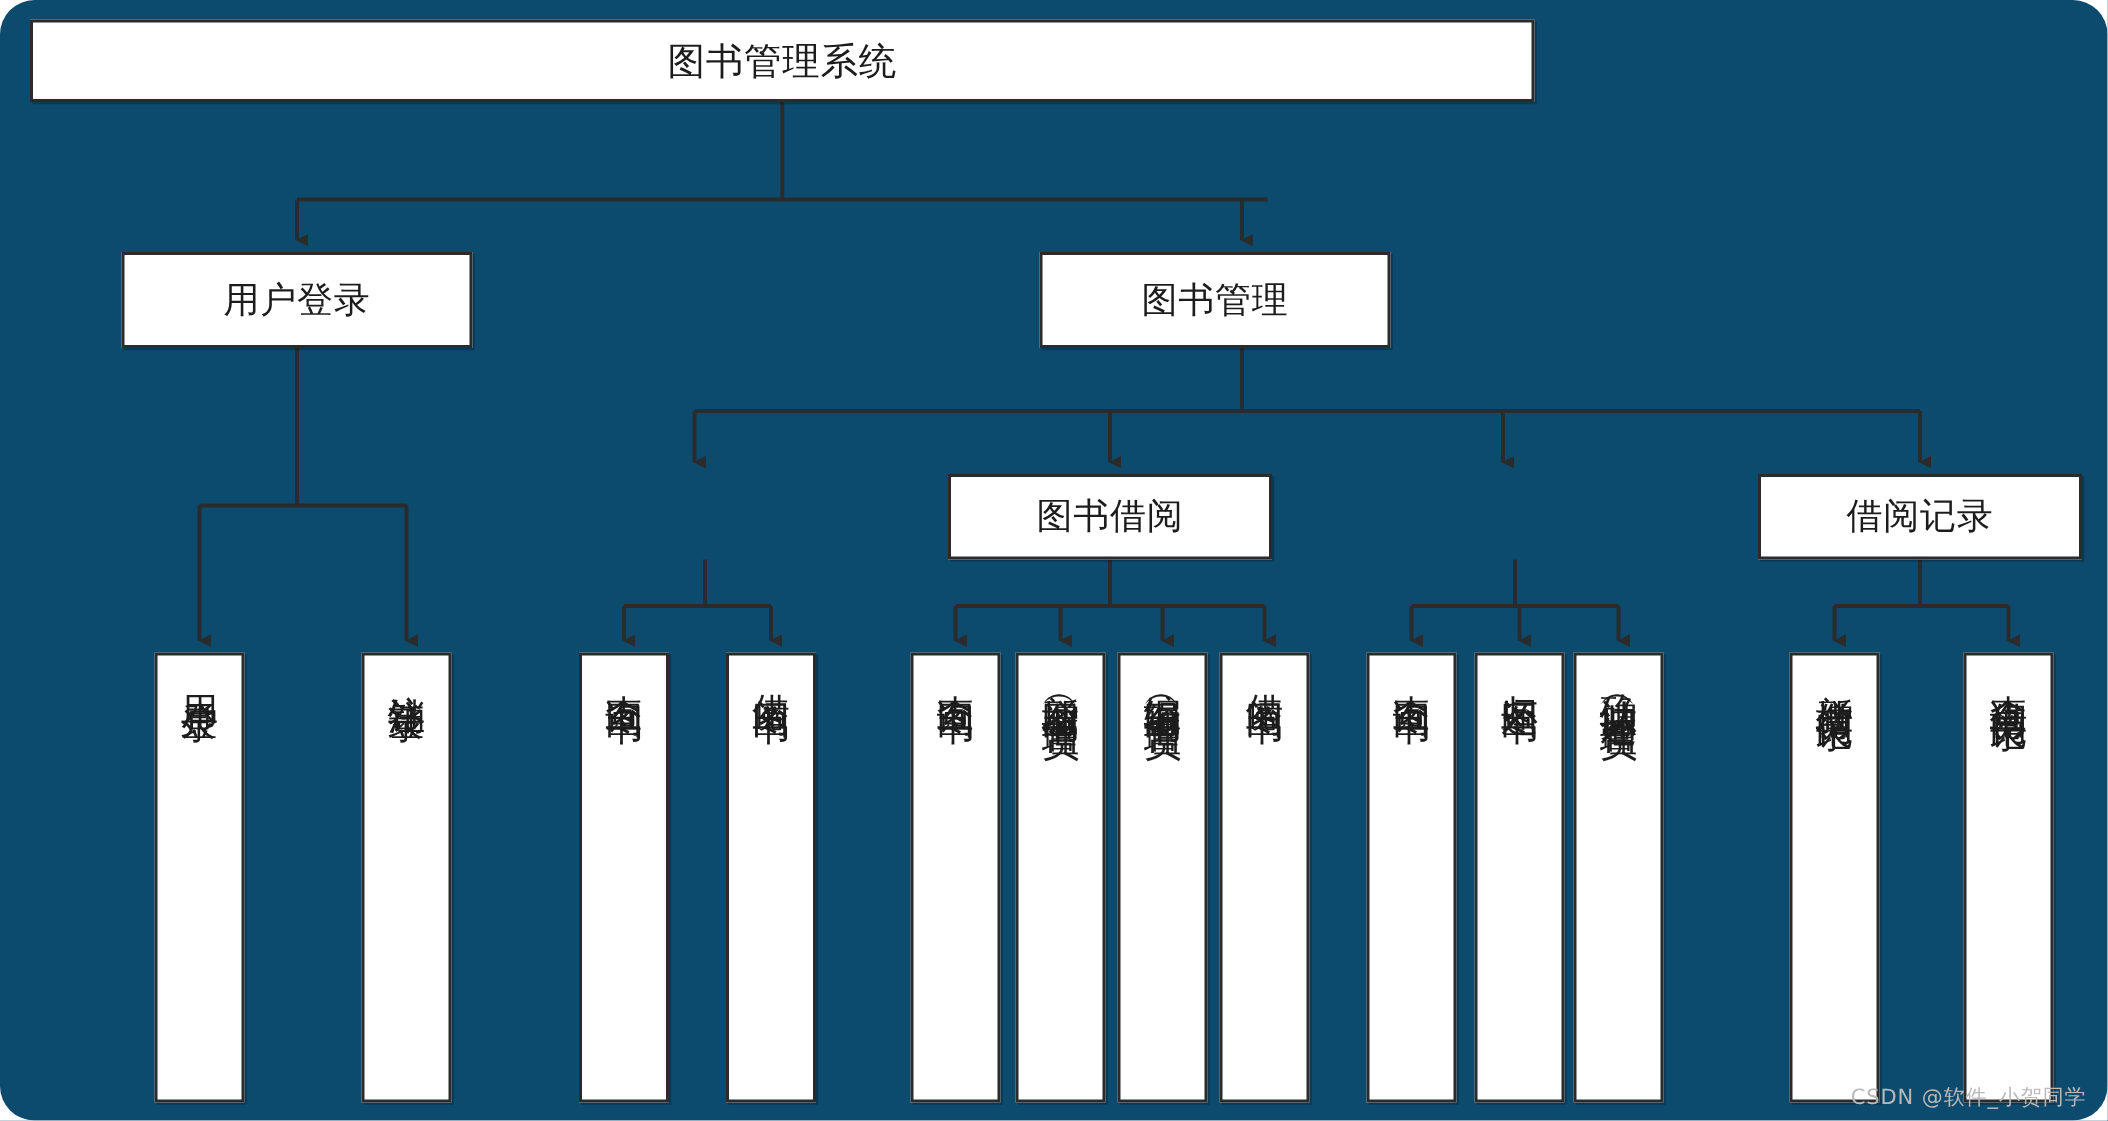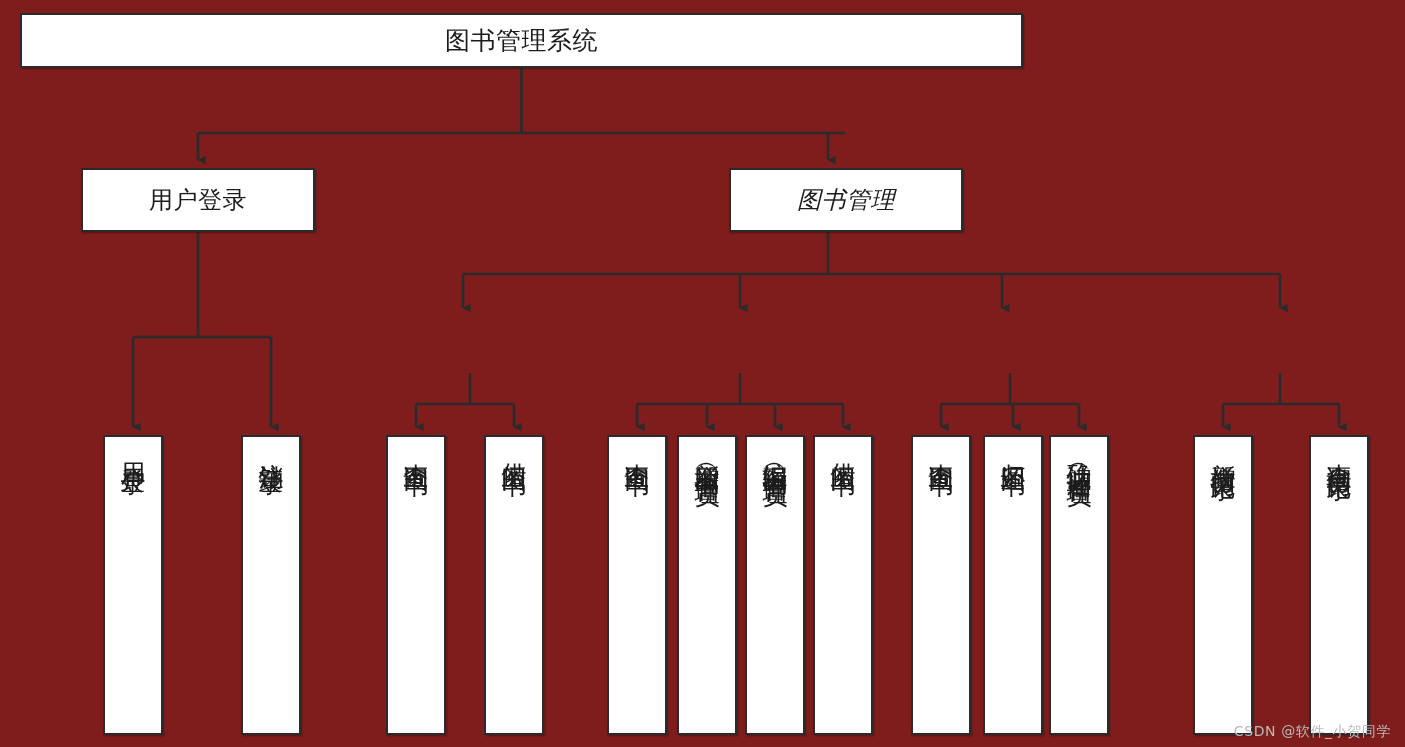--- a/index.html
+++ b/index.html
@@ -8,22 +8,23 @@
     padding: 0;
     background: #ffffff;
   }
   body {
     font-family: "DejaVu Sans", "Liberation Sans", sans-serif;
   }
   #diagram-root {
     position: relative;
     width: 1405px;
     height: 747px;
-    background: #7f1d1d;
+    background: #0c4a6e;
     overflow: hidden;
+    border-radius: 23px;
   }
   #edge-layer {
     position: absolute;
     left: 0;
     top: 0;
     width: 1405px;
     height: 747px;
     pointer-events: none;
   }
   .node {
@@ -132,24 +133,30 @@
     </g>
   </svg>
 
   <div class="node horiz root" id="node-root" style="left: 20px; top: 13px; width: 1003px; height: 55px;">
     <span class="node-label">图书管理系统</span>
   </div>
 
   <div class="node horiz" id="node-l2-0" style="left: 81px; top: 168px; width: 234px; height: 64px;">
     <span class="node-label">用户登录</span>
   </div>
-  <div class="node horiz" id="node-l2-1" style="left: 729px; top: 168px; width: 234px; height: 64px; font-style: italic;">
+  <div class="node horiz" id="node-l2-1" style="left: 693px; top: 168px; width: 234px; height: 64px;">
     <span class="node-label">图书管理</span>
   </div>
 
+  <div class="node horiz" id="node-l3-1" style="left: 632px; top: 316px; width: 216px; height: 57px;">
+    <span class="node-label">图书借阅</span>
+  </div>
+  <div class="node horiz" id="node-l3-3" style="left: 1172px; top: 316px; width: 216px; height: 57px;">
+    <span class="node-label">借阅记录</span>
+  </div>
 
   <div class="node vert" id="node-leaf-0" style="left: 103px; top: 435px; width: 60px; height: 300px;">
     <span class="node-label">用户登录</span>
   </div>
   <div class="node vert" id="node-leaf-1" style="left: 241px; top: 435px; width: 60px; height: 300px;">
     <span class="node-label">注销登录</span>
   </div>
   <div class="node vert" id="node-leaf-2" style="left: 386px; top: 435px; width: 60px; height: 300px;">
     <span class="node-label">查询图书</span>
   </div>

